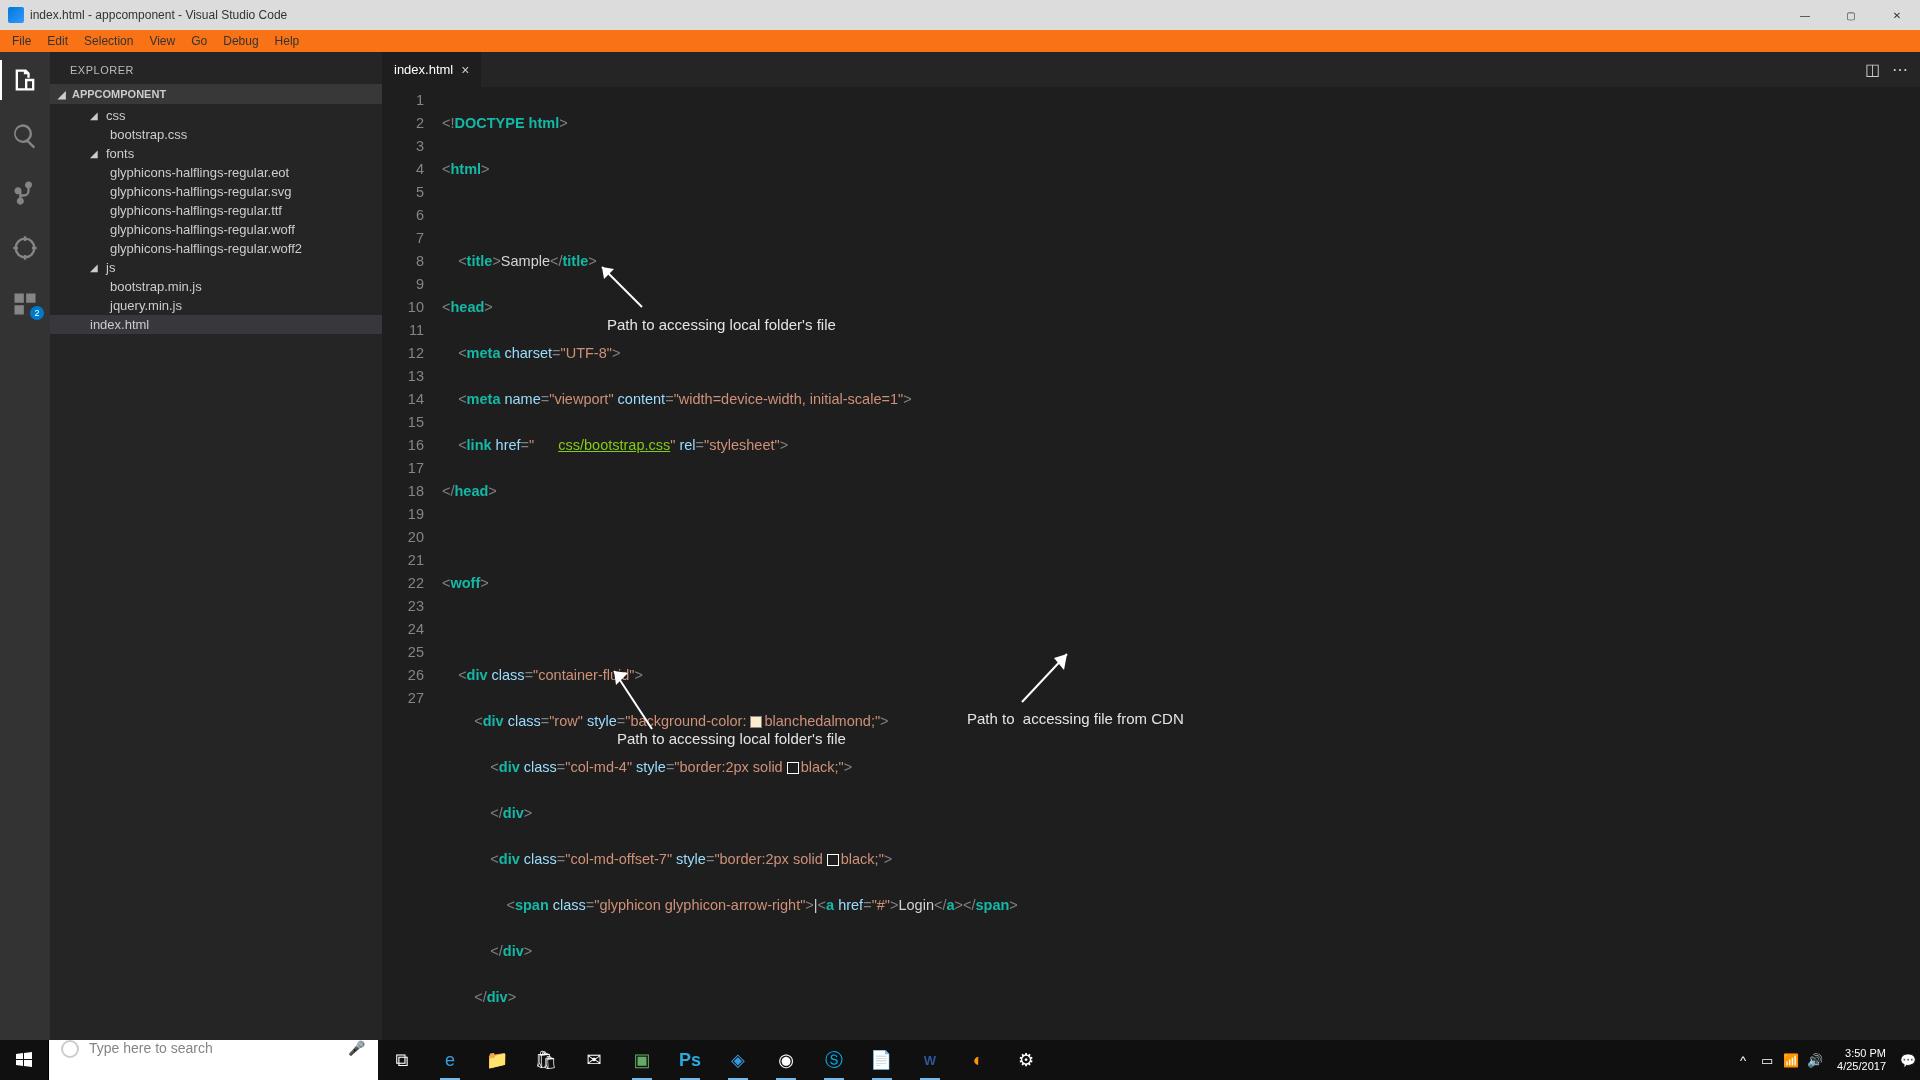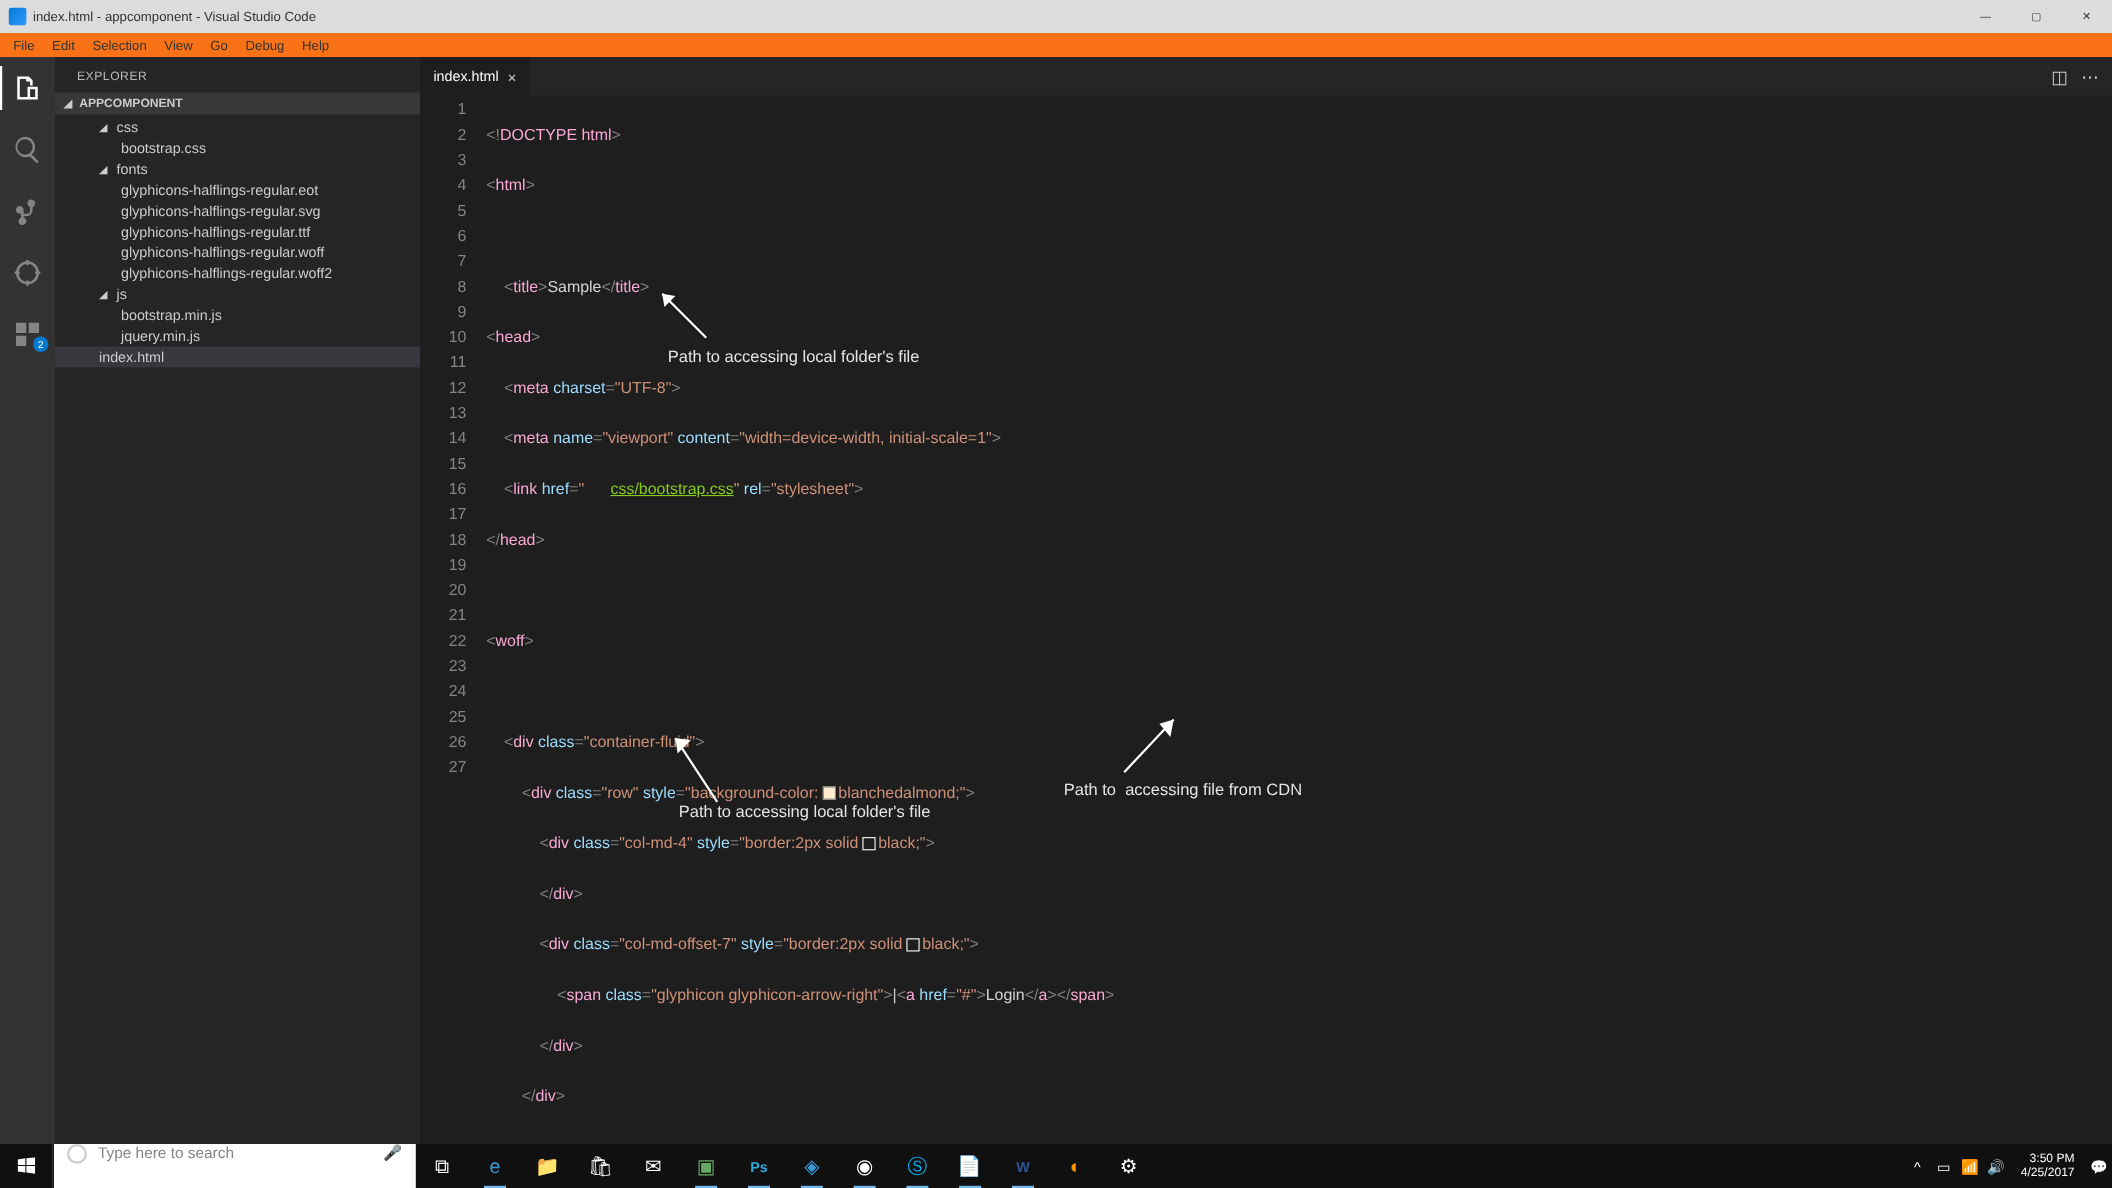--- a/index.html
+++ b/index.html
@@ -46,21 +46,21 @@
 .tab { padding: 0 12px; height: 35px; display: flex; align-items: center; gap: 8px; background: #1e1e1e; font-size: 13px; color: #fff; }
 .tab-close { color: #ccc; font-size: 14px; }
 .tabs-right { display: flex; align-items: center; gap: 12px; padding-right: 12px; color: #ccc; }
 .code-area { display: flex; flex: 1; font-family: Consolas, 'Courier New', monospace; font-size: 14.5px; line-height: 23px; }
 .gutter { width: 60px; text-align: right; color: #858585; padding-right: 18px; padding-top: 2px; user-select: none; }
 .code-lines { flex: 1; padding-top: 2px; white-space: pre; position: relative; }
 .code-line { height: 23px; }
 
 
 .punc { color: #808080; }
-.tag { color: #f9a8d4; }
+.tag { color: #14b8a6; font-weight: bold; }
 .attr { color: #9cdcfe; }
 .str { color: #ce9178; }
 .str-link { color: #84cc16; text-decoration: underline; padding-left: 24px; }
 .text { color: #d4d4d4; }
 .colorbox { display: inline-block; width: 12px; height: 12px; border: 1px solid #888; vertical-align: middle; margin-right: 2px; }
 
 
 .annotation { position: absolute; color: #e4e4e4; font-family: "Segoe UI", sans-serif; font-size: 15px; pointer-events: none; text-align: right; }
 .arrow { position: absolute; pointer-events: none; }
 
@@ -287,21 +287,21 @@
     <span class="cortana-circle"></span>
     <span>Type here to search</span>
     <span style="margin-left:auto;color:#666">🎤</span>
   </div>
   <div class="task-icon">⧉</div>
   <div class="task-icon active" style="color:#3a9bdc">e</div>
   <div class="task-icon">📁</div>
   <div class="task-icon">🛍</div>
   <div class="task-icon">✉</div>
   <div class="task-icon active" style="color:#6a6">▣</div>
-  <div class="task-icon active" style="color:#29abe2;font-size:13px;font-weight:bold">Ps</div>
+  <div class="task-icon active" style="color:#29abe2;font-size:18px;font-weight:bold">Ps</div>
   <div class="task-icon active" style="color:#3a9bdc">◈</div>
   <div class="task-icon active">◉</div>
   <div class="task-icon active" style="color:#00aff0">Ⓢ</div>
   <div class="task-icon active">📄</div>
   <div class="task-icon active" style="color:#2b579a;font-size:13px;font-weight:bold">W</div>
   <div class="task-icon" style="color:#ff9500">◐</div>
   <div class="task-icon">⚙</div>
   <div class="tray">
     <div class="tray-icon">^</div>
     <div class="tray-icon">▭</div>

